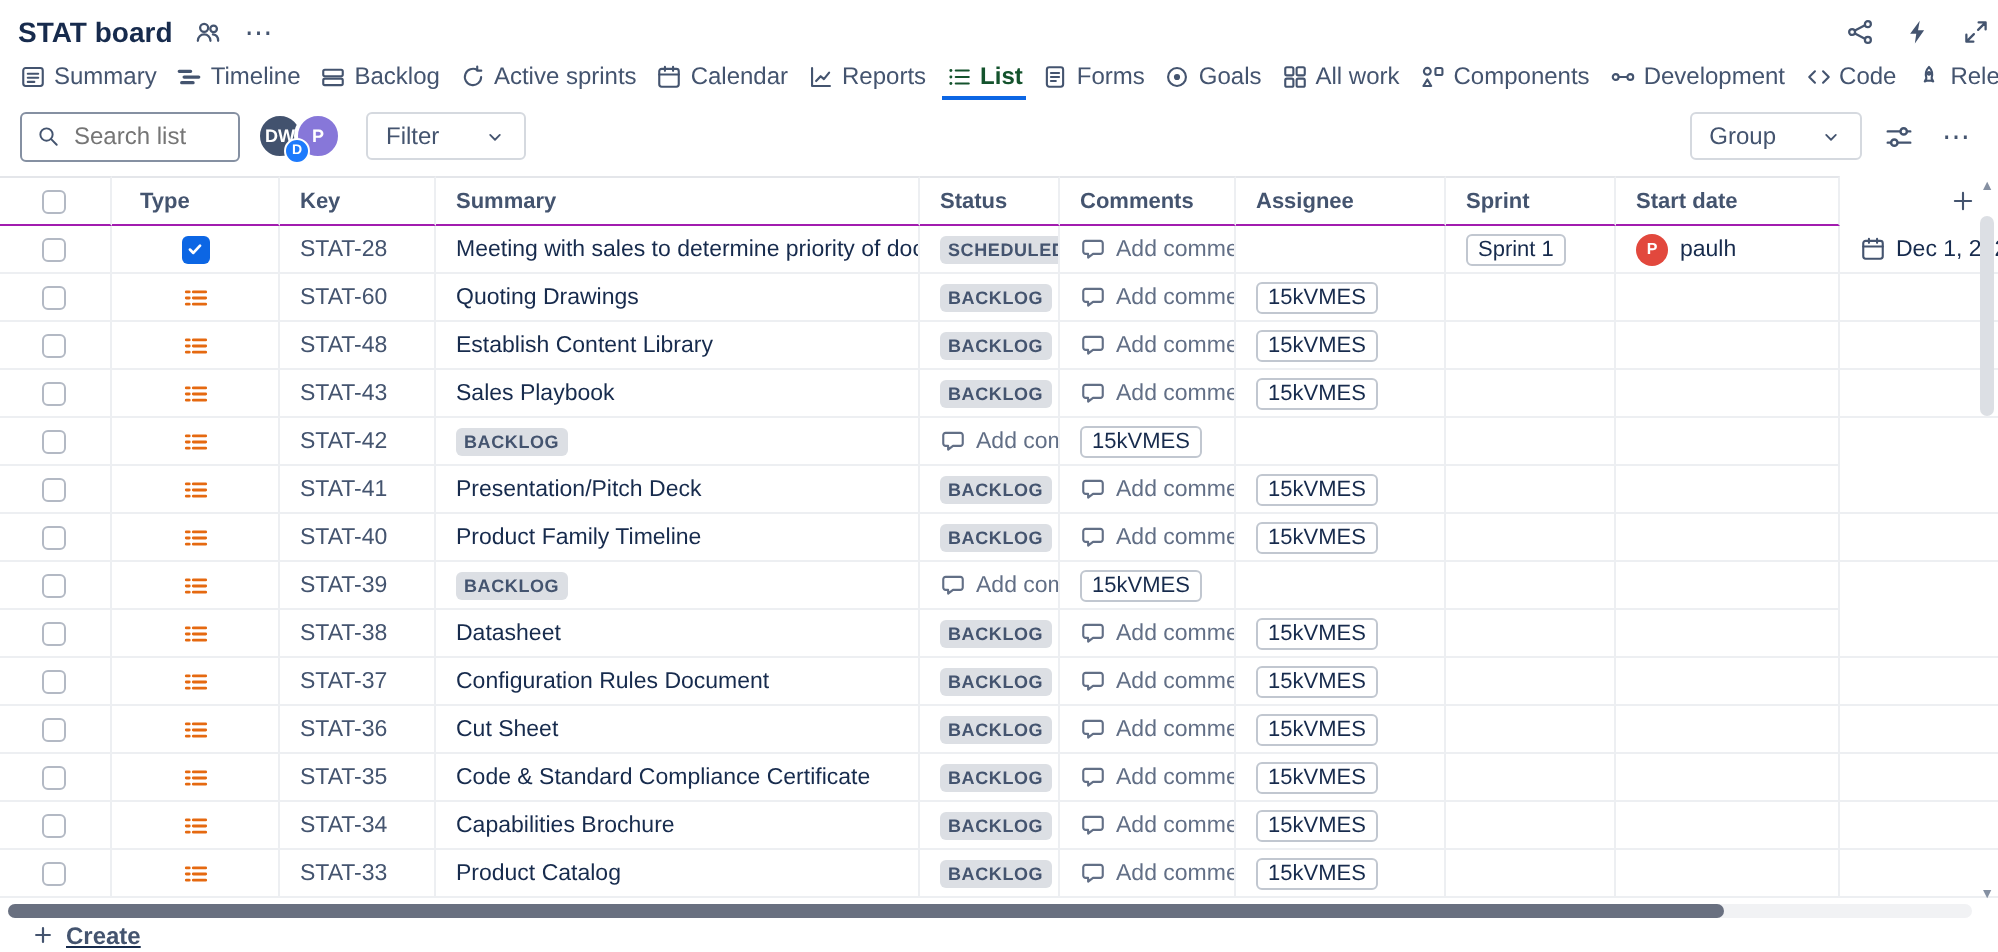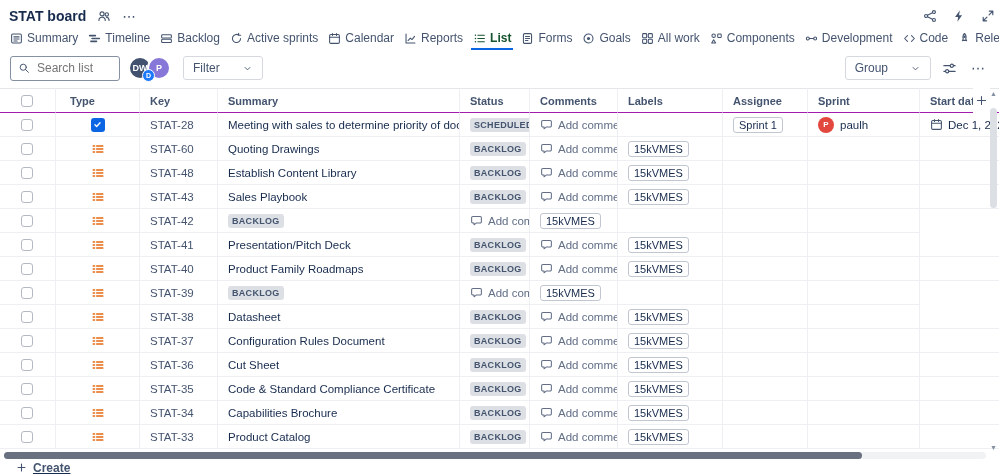--- a/index.html
+++ b/index.html
@@ -292,21 +292,20 @@
   <div class="table-wrap">
     <div class="thead">
         <div class="cell col-check th">
           <span class="cb"></span>
         </div>
         <div class="cell th col-type">Type</div>
         <div class="cell th col-key">Key</div>
         <div class="cell th col-summary">Summary</div>
         <div class="cell th col-status">Status</div>
         <div class="cell th col-comments">Comments</div>
-        <div class="cell th col-labels">Labels</div>
         <div class="cell th col-assignee">Assignee</div>
         <div class="cell th col-sprint">Sprint</div>
         <div class="cell th col-date">Start date</div>
       </div>
     <div class="tbody">
         <div class="trow">
           <div class="cell col-check">
             <span class="cb"></span>
           </div>
           <div class="cell col-type">
@@ -547,21 +546,21 @@
             <span class="type-item">
               <svg viewBox="0 0 16 16" width="14" height="14" fill="none" stroke="currentColor" stroke-width="1.7" stroke-linecap="round" stroke-linejoin="round">
                 <path d="M6.5 4.5h7M6.5 8h7M6.5 11.5h7M2.5 4.5h1.6M2.5 8h1.6M2.5 11.5h1.6"></path>
               </svg>
             </span>
           </div>
           <div class="cell col-key">
             <span class="key">STAT-40</span>
           </div>
           <div class="cell col-summary">
-            <span class="summary">Product Family Roadmaps</span>
+            <span class="summary">Product Family Timeline</span>
           </div>
           <div class="cell col-status">
             <span class="badge">BACKLOG</span>
           </div>
           <div class="cell col-comments">
             <span class="addc">
               <span class="cic">
                 <svg viewBox="0 0 16 16" width="13" height="13" fill="none" stroke="currentColor" stroke-width="1.3" stroke-linecap="round" stroke-linejoin="round">
                   <path d="M3.5 3h9A1.5 1.5 0 0 1 14 4.5v5A1.5 1.5 0 0 1 12.5 11H8l-3 2.3V11H3.5A1.5 1.5 0 0 1 2 9.5v-5A1.5 1.5 0 0 1 3.5 3z"></path>
                 </svg>

